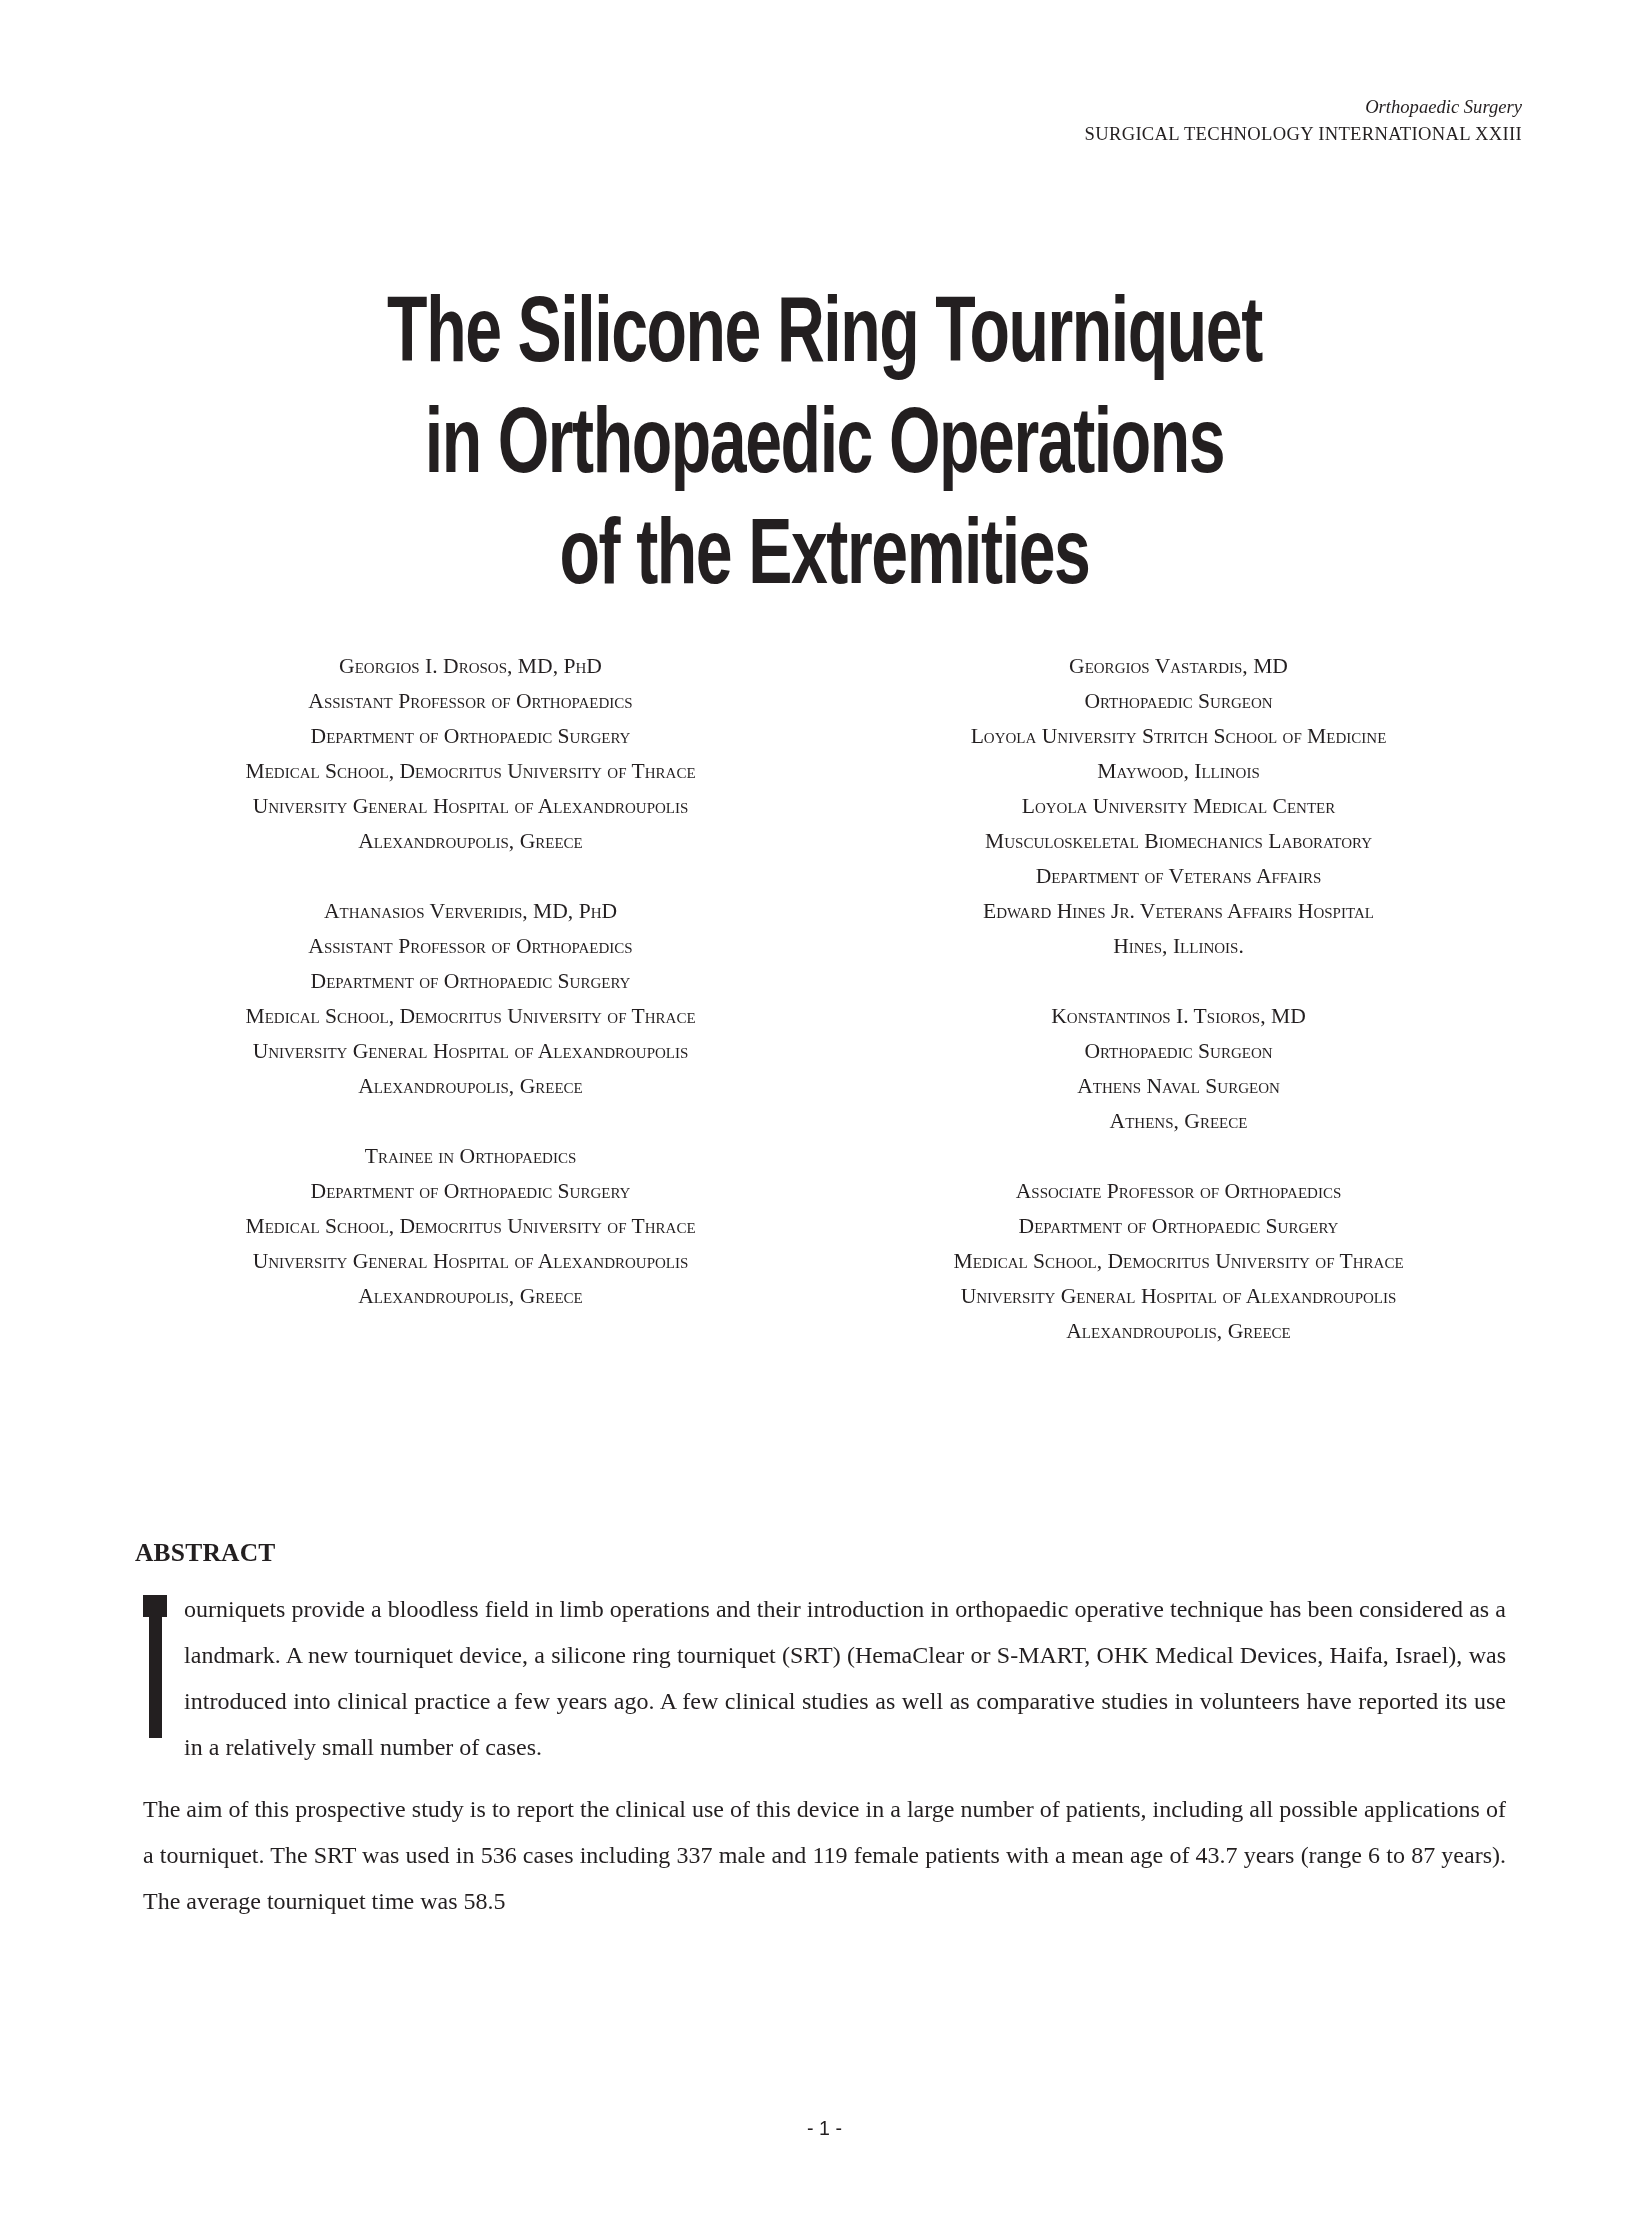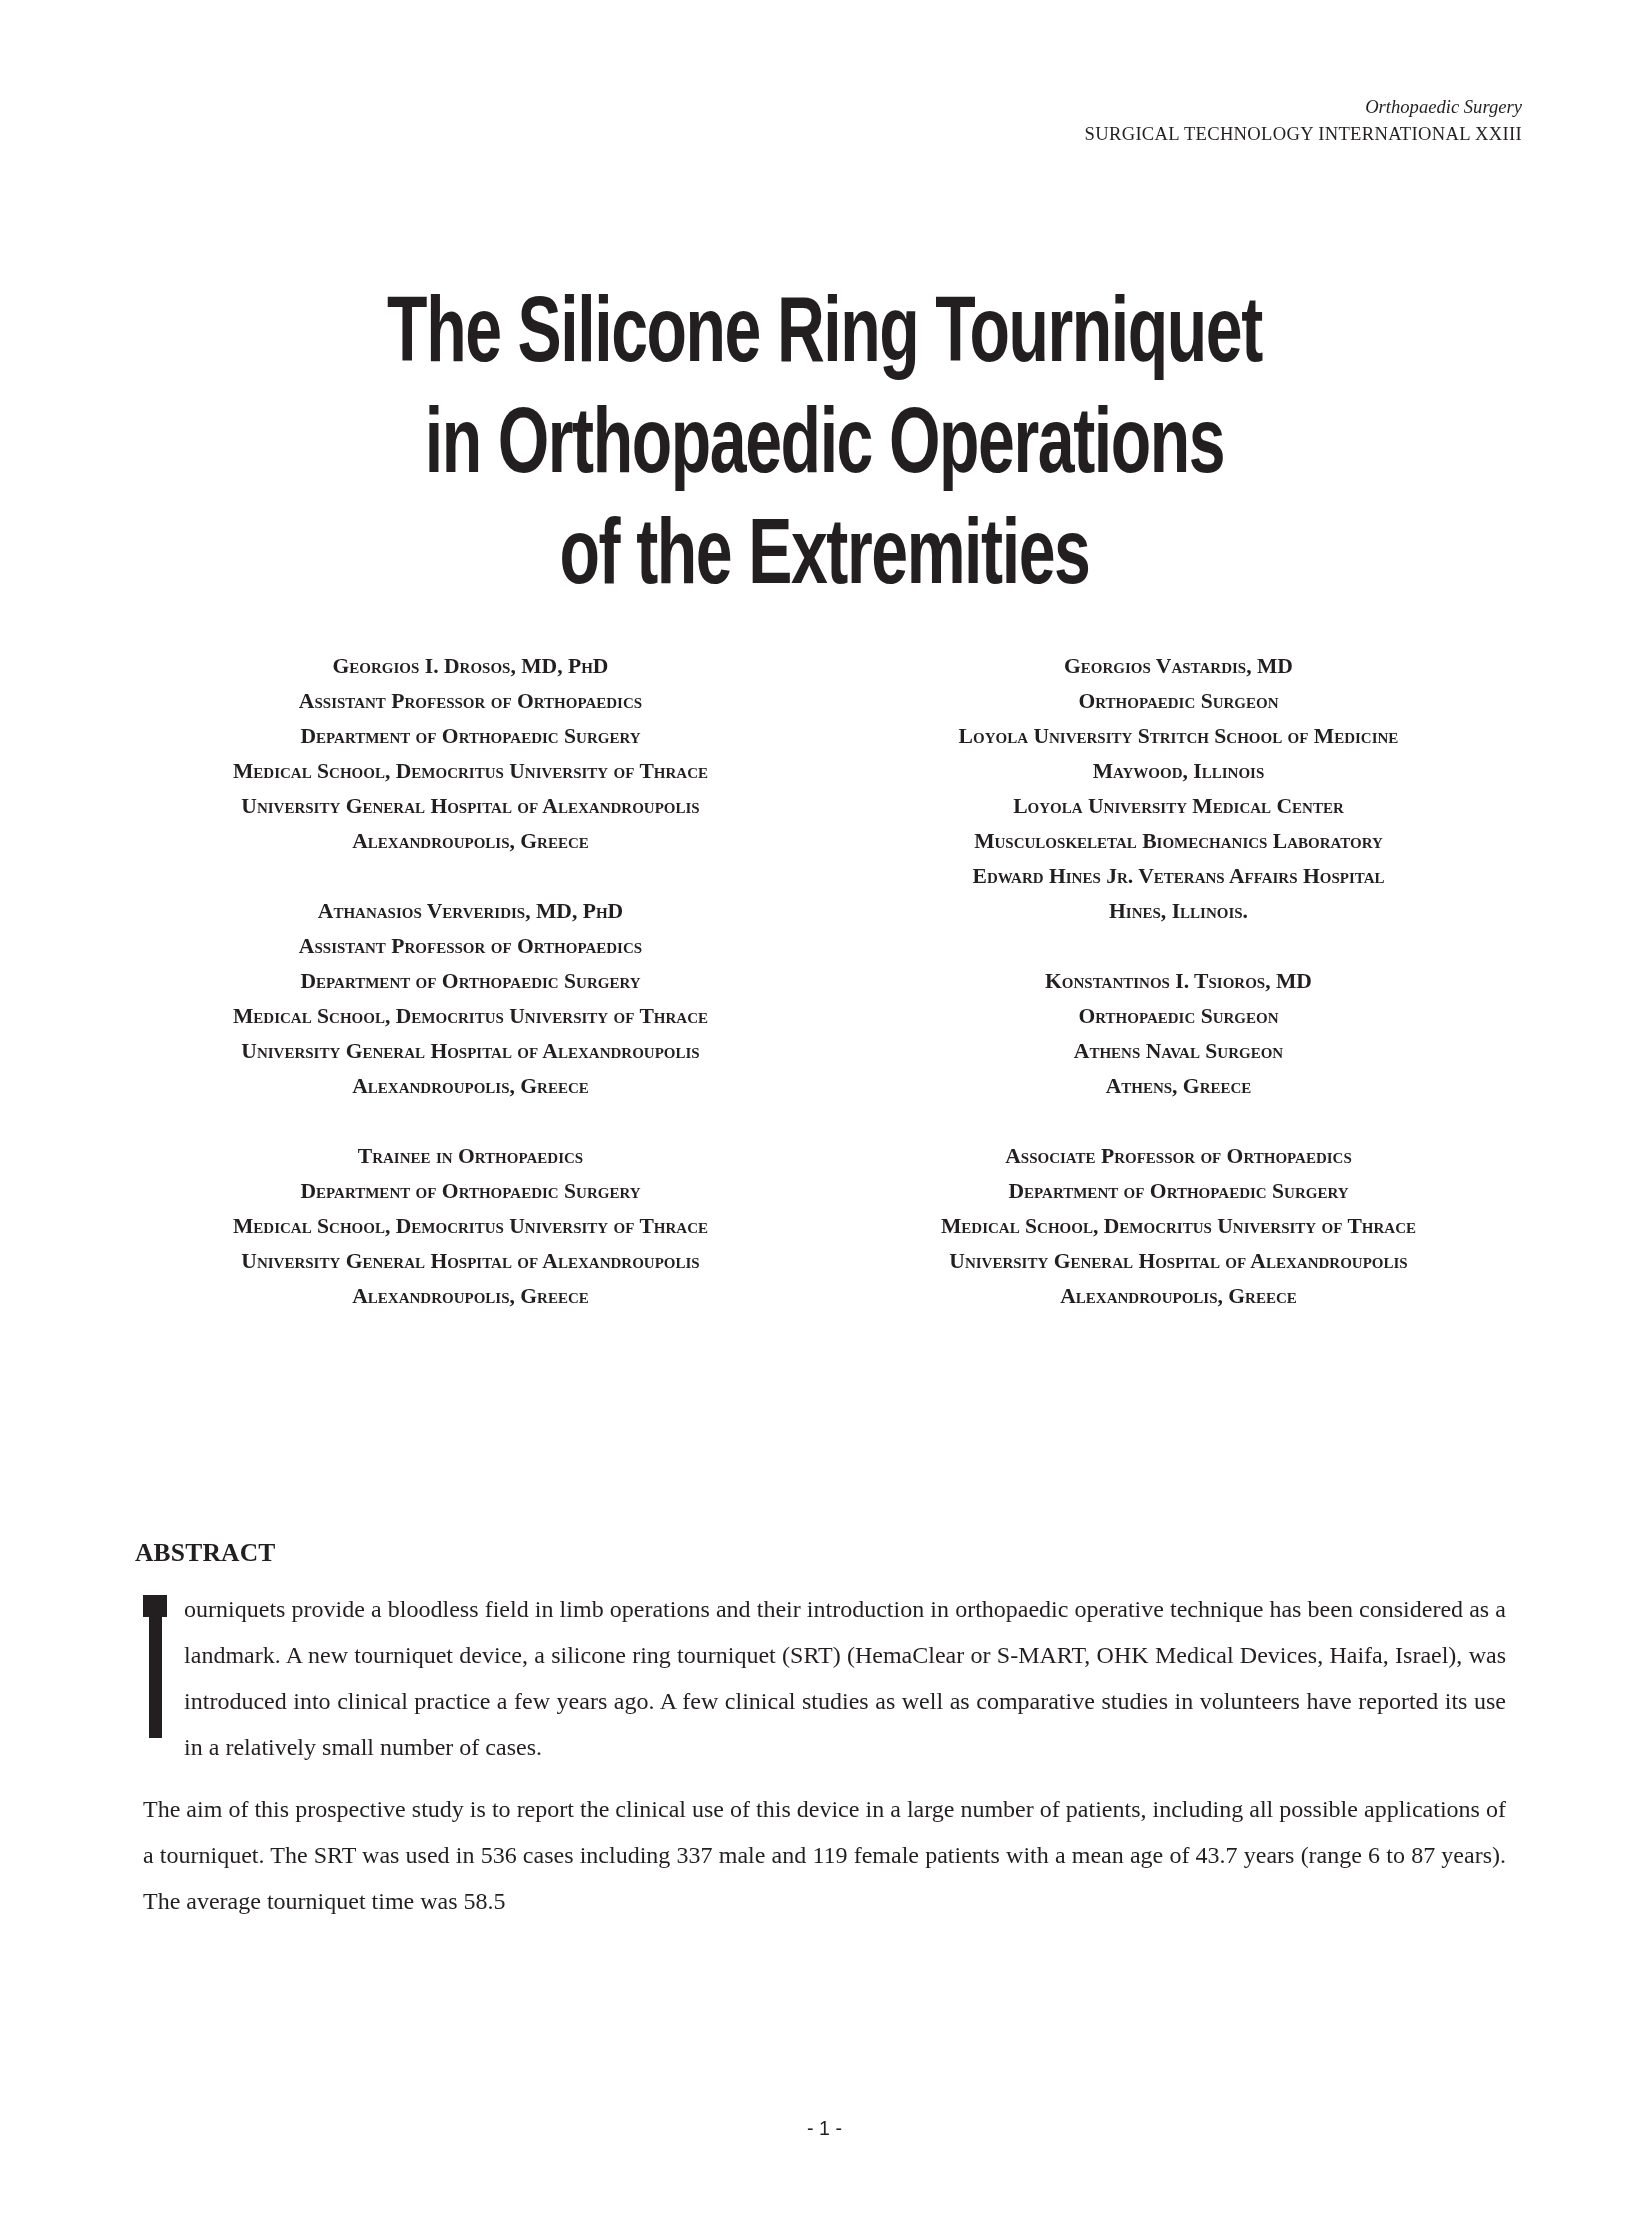--- a/index.html
+++ b/index.html
@@ -6,21 +6,21 @@
   body { width: 1649px; height: 2237px; position: relative; overflow: hidden; color: #231f20; font-family: "Liberation Serif", serif; }
   .running-head { position: absolute; right: 127px; top: 94px; text-align: right; }
   .running-head .section { font-style: italic; font-size: 18.6px; line-height: 25.5px; }
   .running-head .journal { font-size: 18.6px; line-height: 27.4px; letter-spacing: 0.3px; }
   .title { position: absolute; left: 0; right: 0; top: 274px; text-align: center; font-family: "Liberation Sans", sans-serif; font-weight: bold; font-size: 92px; line-height: 111px; letter-spacing: -2px; transform: scaleX(0.72); transform-origin: center; }
   .title div { white-space: nowrap; }
   .authors { position: absolute; top: 649px; left: 0; right: 0; }
   .col { position: absolute; text-align: center; font-size: 21.6px; line-height: 35px; font-variant: small-caps; }
   .col.left { left: 137px; width: 667px; }
   .col.right { left: 845px; width: 667px; }
-  .author-block { margin-bottom: 35px; font-weight: bold; }
+  .author-block { margin-bottom: 35px; }
   .author-block .line { white-space: nowrap; }
   .abstract { position: absolute; left: 127px; right: 127px; top: 1527px; }
   .abstract h2 { margin: 8px; font-size: 25.5px; font-weight: bold; font-family: "Liberation Serif", serif; line-height: 35px; letter-spacing: 0.2px; }
   .abstract .para { font-size: 24px; line-height: 46px; text-align: justify; margin: 16px; }
   .abstract .para1 { margin-top: 15.7px; }
   .dropcap { float: left; width: 23.5px; height: 143px; margin: 9.8px 17.6px 0 0; position: relative; }
   .dropcap .bar-top { position: absolute; left: 0; top: 0; width: 23.5px; height: 21.6px; background: #231f20; }
   .dropcap .bar-stem { position: absolute; left: 5.9px; top: 0; width: 12.7px; height: 143px; background: #231f20; }
   .page-number { position: absolute; left: 0; right: 0; top: 2117px; text-align: center; font-family: "Liberation Sans", sans-serif; font-size: 19.6px; }
 </style>
@@ -65,20 +65,21 @@
       </div>
     </div>
   <div class="col right" id="col-right">
       <div class="author-block">
         <div class="line">Georgios Vastardis, MD</div>
         <div class="line">Orthopaedic Surgeon</div>
         <div class="line">Loyola University Stritch School of Medicine</div>
         <div class="line">Maywood, Illinois</div>
         <div class="line">Loyola University Medical Center</div>
         <div class="line">Musculoskeletal Biomechanics Laboratory</div>
+        <div class="line">Department of Veterans Affairs</div>
         <div class="line">Edward Hines Jr. Veterans Affairs Hospital</div>
         <div class="line">Hines, Illinois.</div>
       </div>
       <div class="author-block">
         <div class="line">Konstantinos I. Tsioros, MD</div>
         <div class="line">Orthopaedic Surgeon</div>
         <div class="line">Athens Naval Surgeon</div>
         <div class="line">Athens, Greece</div>
       </div>
       <div class="author-block">

